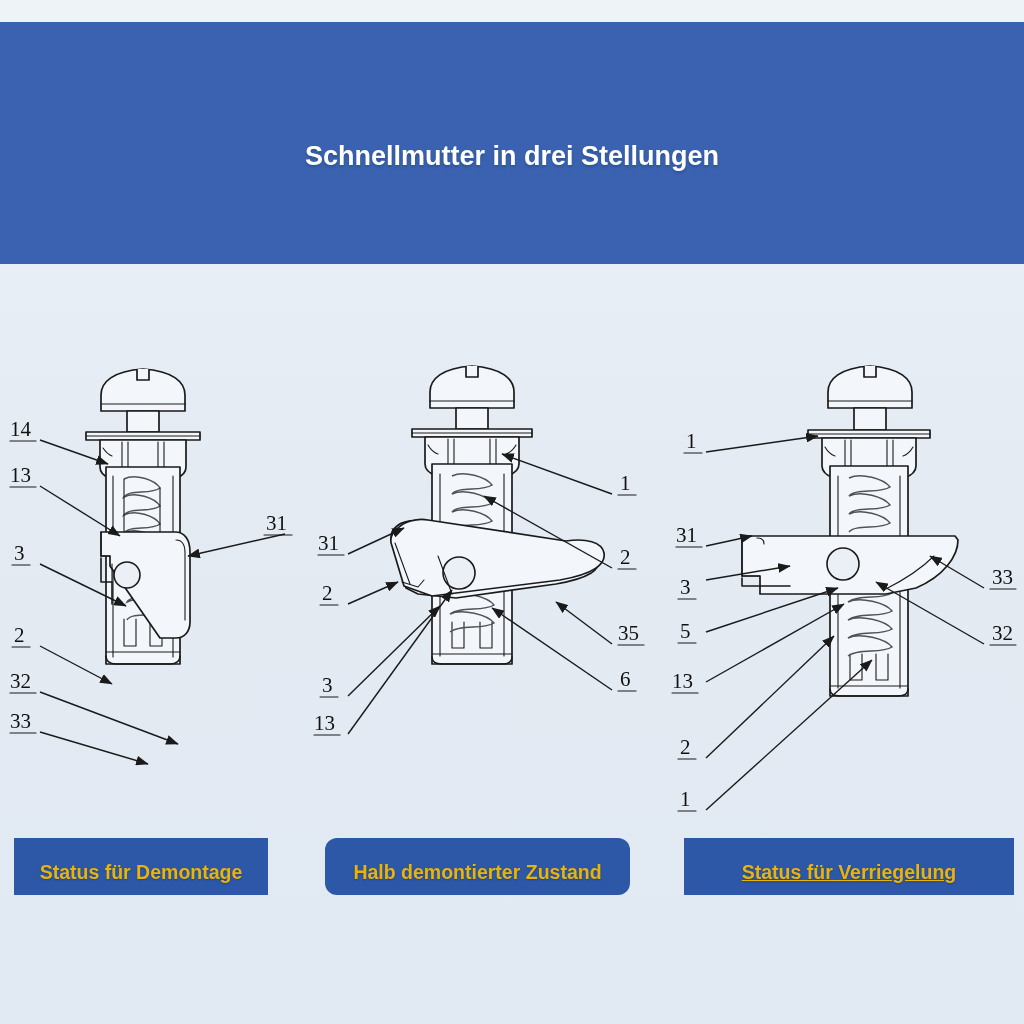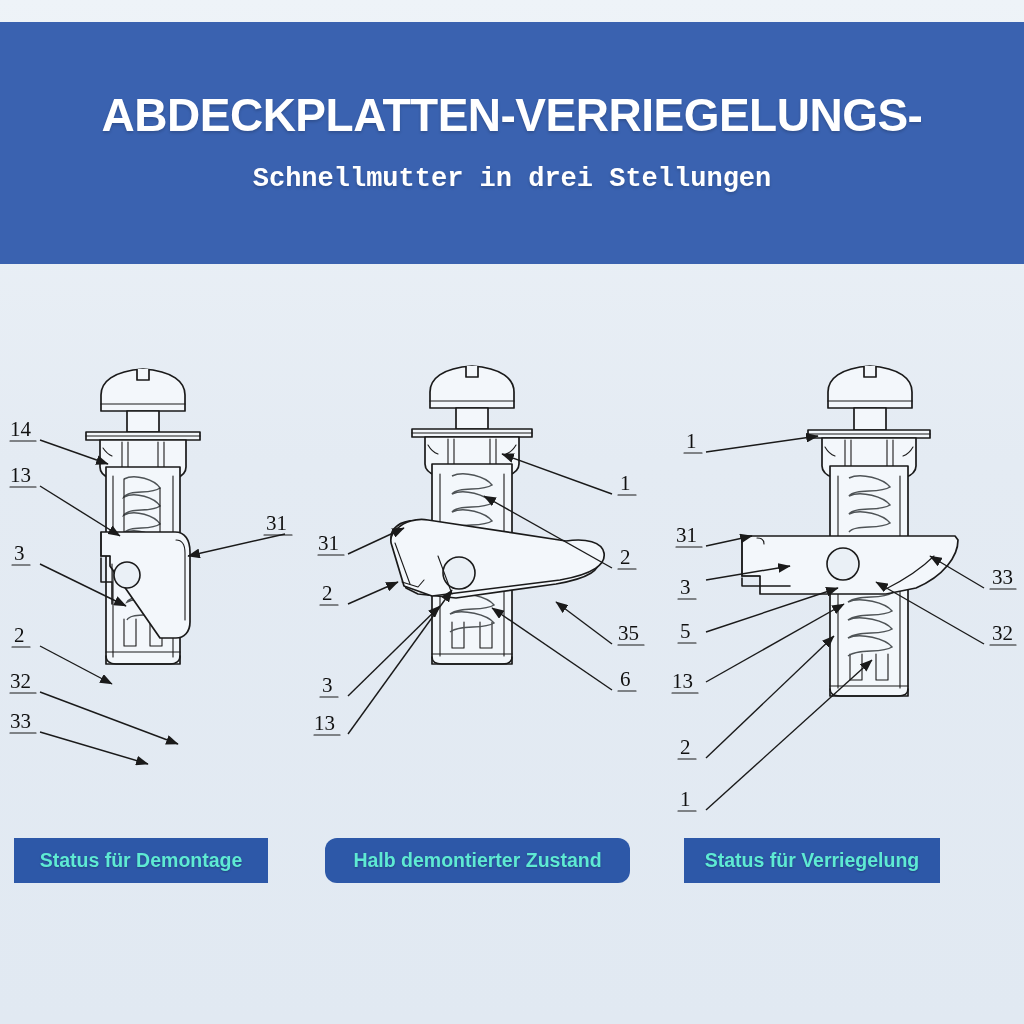--- a/index.html
+++ b/index.html
@@ -45,62 +45,60 @@
     text-shadow: 0 2px 3px rgba(0,0,0,0.18);
   }
   .title .l2 { display: block; }
   .subtitle {
     color: #ffffff;
     font-size: 27px;
     font-weight: bold;
     text-align: center;
     margin-top: 26px;
     text-shadow: 0 2px 3px rgba(0,0,0,0.18);
-    font-family: Liberation Mono, monospace;
   }
 
   
   #figures {
     position: absolute;
     left: 0;
     top: 264px;
     width: 856px;
     height: 760px;
   }
   svg.diagram {
     position: absolute;
     left: 0;
     top: 0;
   }
 
   
   .caption {
     position: absolute;
     background: #2d58a8;
-    color: #5eead4;
+    color: #eab308;
     font-size: 19.5px;
     font-weight: bold;
     text-align: center;
-    padding: 11px 14px 11px 14px;
+    padding: 23px 14px 11px 14px;
     box-sizing: border-box;
     white-space: nowrap;
     text-shadow: 0 1px 2px rgba(0,0,0,0.25);
   }
   #cap-left   { left: 14px;  top: 838px; width: 254px; }
   #cap-middle { left: 325px; top: 838px; width: 305px; border-radius: 12px; }
-  #cap-right  { left: 684px; top: 838px; width: 256px; }
+  #cap-right  { left: 684px; top: 838px; width: 330px; text-decoration: underline; }
 </style>
 </head>
 <body>
 
 <div id="page">
 
   <div class="header-band">
     <div class="title">
-      <span>ABDECKPLATTEN-VERRIEGELUNGS-</span>
     </div>
     <div class="subtitle">Schnellmutter in drei Stellungen</div>
   </div>
 
   <div id="figures">
 
     <svg class="diagram" width="1024" height="760" viewBox="0 0 1024 760">
       <defs>
         <style>
           .ln   { fill:none; stroke:#1a1a1a; stroke-width:1.6; stroke-linejoin:round; stroke-linecap:round; }

